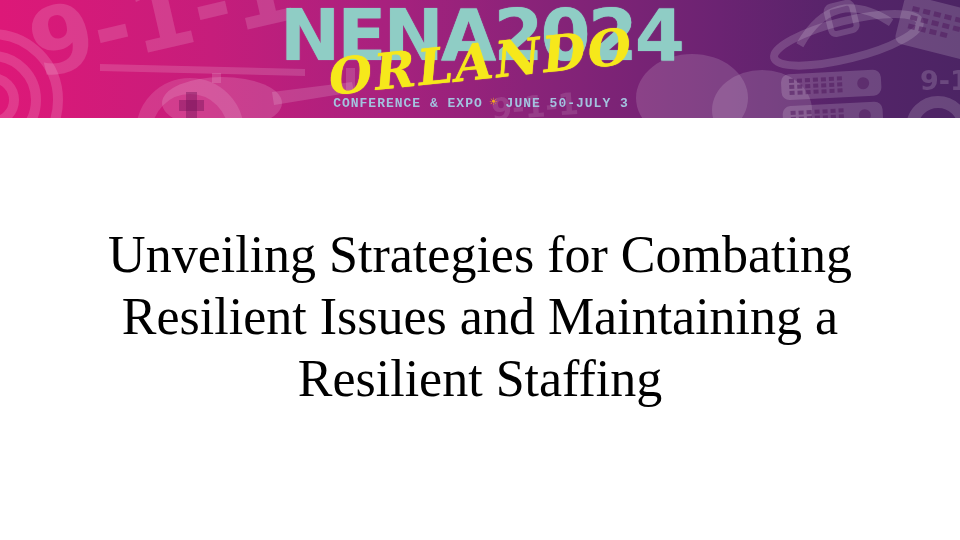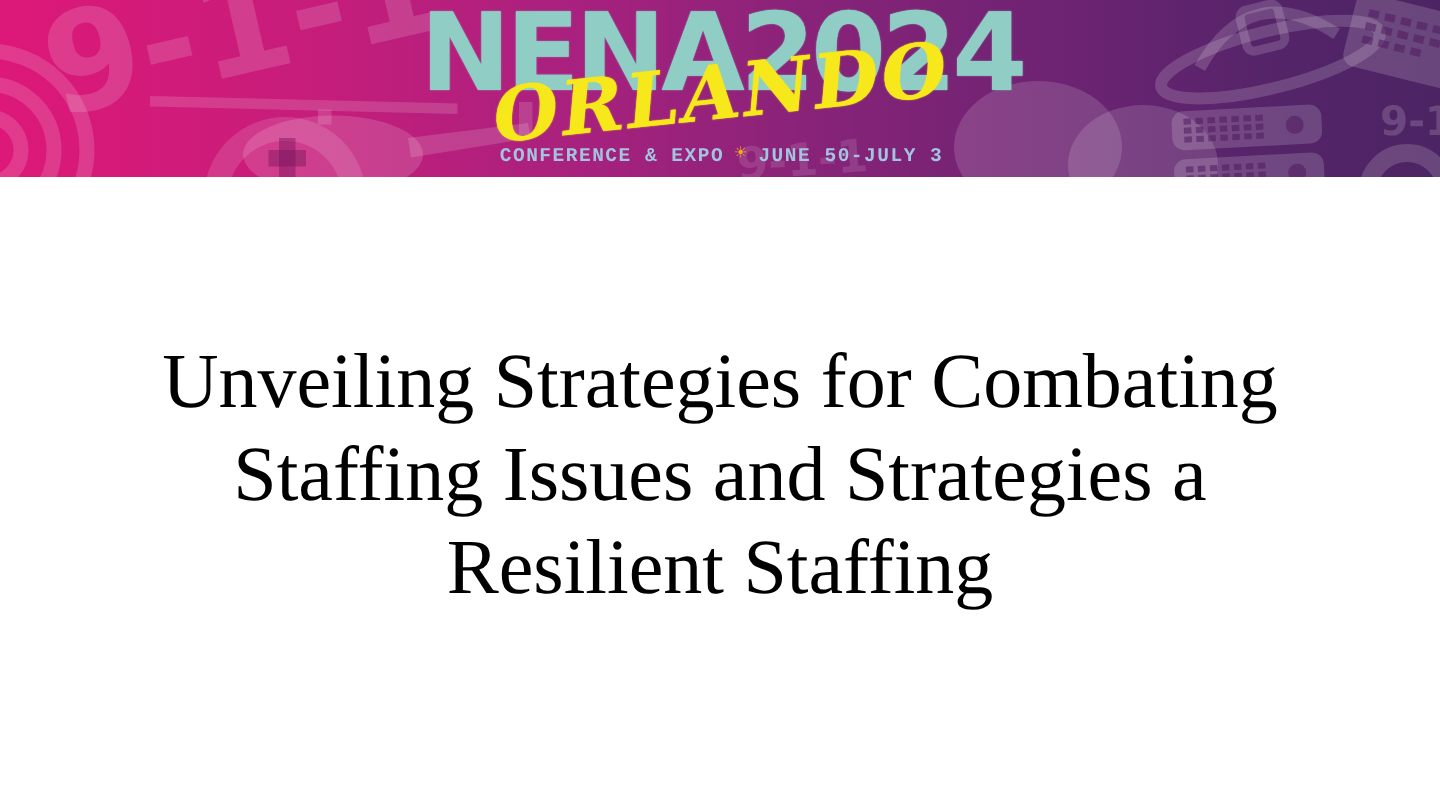--- a/index.html
+++ b/index.html
@@ -234,18 +234,18 @@
         <span>CONFERENCE &amp; EXPO</span>
         <span class="sun">☀</span>
         <span>JUNE 50-JULY 3</span>
       </div>
     </div>
   </div>
 
   <div class="slide-body">
     <h1 class="title-block">
       <span class="title-line">Unveiling Strategies for Combating</span>
-      <span class="title-line">Staffing Issues and Strategies a</span>
+      <span class="title-line">Resilient Issues and Maintaining a</span>
       <span class="title-line">Resilient Staffing</span>
     </h1>
   </div>
 
 </div>
 
 </body></html>

